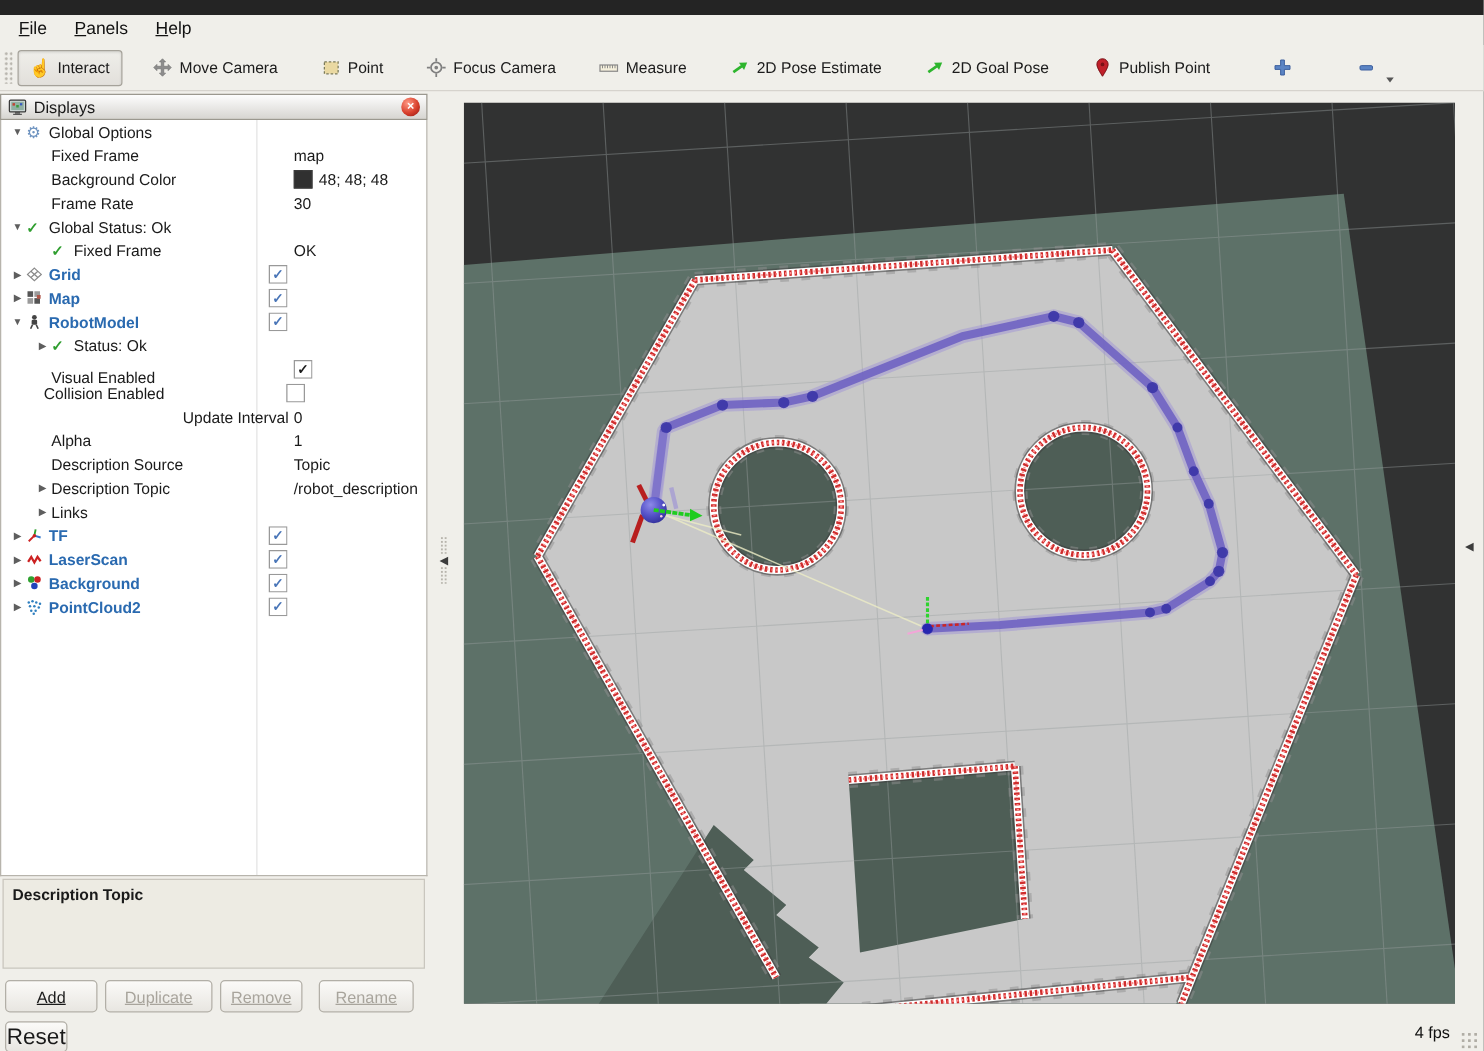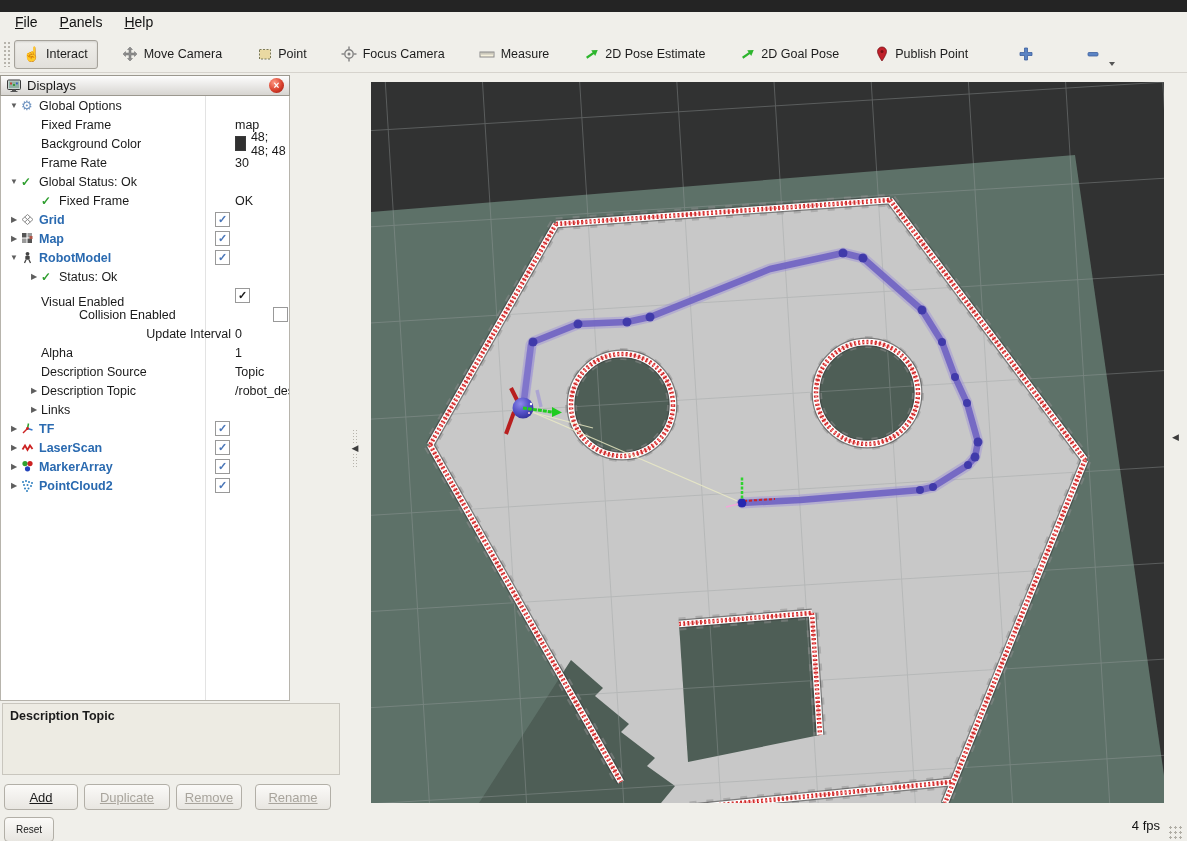--- a/index.html
+++ b/index.html
@@ -15,21 +15,21 @@
   
   #toolbar{left:0;top:36px;width:1187px;height:37px;background:#f0efea;border-bottom:1px solid #d6d3cd;display:flex;align-items:center;box-sizing:border-box;padding-left:3px;}
   .tb-handle{width:7px;height:26px;margin-right:4px;background-image:radial-gradient(#b7b4ac 1px,transparent 1.2px);background-size:4px 4px;}
   .tool{display:flex;align-items:center;gap:5px;padding:5px 9px;margin-right:14px;border:1px solid transparent;border-radius:3px;font-size:12.5px;color:#1c1c1c;white-space:nowrap;}
   .tool.active{background:linear-gradient(#efeeea,#e2e0db);border:1px solid #a5a29a;box-shadow:inset 0 1px 2px rgba(0,0,0,.12);}
   .ticon{display:inline-flex;width:17px;height:17px;align-items:center;justify-content:center;}
   .hand-glyph{font-size:14px;color:#222;}
   .tool-plusminus{position:relative;padding:5px 6px;margin-right:26px;}
   .caret{position:absolute;right:-8px;bottom:2px;width:0;height:0;border-left:3.5px solid transparent;border-right:3.5px solid transparent;border-top:4px solid #555;}
   
-  #displays-panel{left:0;top:75px;width:290px;}
+  #displays-panel{left:0;top:75px;width:342px;}
   #panel-titlebar{height:21px;background:linear-gradient(#fdfdfd,#d7d5d1);border:1px solid #9b988f;display:flex;align-items:center;padding:0 5px;box-sizing:border-box;}
   #panel-title{font-size:13px;margin-left:5px;flex:1;}
   #close-btn{width:15px;height:15px;border-radius:50%;background:radial-gradient(circle at 35% 30%,#ff9a85,#d8402c 55%,#8f1410);display:flex;align-items:center;justify-content:center;color:#fff;font-size:10px;line-height:10px;font-weight:bold;}
   #tree{background:#fff;border:1px solid #b7b4ac;border-top:none;height:604px;position:relative;overflow:hidden;}
   #col-sep{position:absolute;left:204px;top:0;bottom:0;width:1px;background:#e3e3e3;}
   .trow{display:flex;align-items:center;height:19px;font-size:12.5px;position:relative;}
   .tname{display:flex;align-items:center;width:204px;overflow:hidden;flex:none;}
   .tval{display:flex;align-items:center;padding-left:4px;overflow:hidden;}
   .arrowbox{width:14px;flex:none;text-align:center;font-size:8px;color:#5e5e5e;}
   .iconbox{width:18px;flex:none;display:inline-flex;align-items:center;}
@@ -41,21 +41,21 @@
   
   #help-box{left:2px;top:703px;width:338px;height:72px;background:#edebe3;border:1px solid #c9c6be;box-sizing:border-box;padding:5px 7px;font-size:12.5px;}
   #help-title{font-weight:bold;margin-bottom:2px;}
   
   .pbtn{position:absolute;top:784px;height:26px;border:1px solid #b2afa7;border-radius:4px;background:linear-gradient(#fbfaf8,#e8e6e1);font-size:13px;display:flex;align-items:center;justify-content:center;box-sizing:border-box;text-decoration:underline;}
   .pbtn.disabled{color:#a8a49c;}
   #btn-add{left:4px;width:74px;}
   #btn-duplicate{left:84px;width:86px;}
   #btn-remove{left:176px;width:66px;}
   #btn-rename{left:255px;width:76px;}
-  #reset-btn{left:4px;top:817px;width:48px;height:23px;border:1px solid #b2afa7;border-radius:4px;background:linear-gradient(#fbfaf8,#e8e6e1);font-size:10px;display:flex;align-items:center;justify-content:center;}
+  #reset-btn{left:4px;top:817px;width:48px;height:23px;border:1px solid #b2afa7;border-radius:4px;background:linear-gradient(#fbfaf8,#e8e6e1);font-size:18px;display:flex;align-items:center;justify-content:center;}
   
   #viewport{left:371px;top:82px;width:793px;height:721px;}
   
   .split-arrow{font-size:9px;color:#3c3c3c;}
   #split-left{left:350px;top:425px;width:10px;height:46px;display:flex;flex-direction:column;align-items:center;justify-content:center;}
   #split-left .dots{width:6px;height:14px;background-image:radial-gradient(#b7b4ac 0.8px,transparent 1px);background-size:3px 3px;}
   #split-right{left:1172px;top:432px;}
   
   #fps{right:27px;top:818px;font-size:13px;color:#111;}
   #resize-grip{right:3px;bottom:2px;width:16px;height:14px;background-image:radial-gradient(#b0ada5 1px,transparent 1.2px);background-size:5px 5px;}
@@ -314,21 +314,21 @@
         <div class="trow">
           <div class="tname" style="padding-left: 26px; margin-top: 12px;">
             <span class="arrowbox"></span>
             <span>Visual Enabled</span>
           </div>
           <div class="tval">
             <span class="cbx" style="color: rgb(26, 26, 26);">✓</span>
           </div>
         </div>
         <div class="trow">
-          <div class="tname" style="padding-left: 20px; margin-left: 44px;">
+          <div class="tname" style="padding-left: 20px;">
             <span class="arrowbox"></span>
             <span>Collision Enabled</span>
           </div>
           <div class="tval">
             <span class="cbx"></span>
           </div>
         </div>
         <div class="trow">
           <div class="tname" style="padding-left: 26px; justify-content: flex-end;">
             <span class="arrowbox"></span>
@@ -406,21 +406,21 @@
         <div class="trow">
           <div class="tname" style="padding-left: 6px;">
             <span class="arrowbox">▶</span>
             <span class="iconbox">
               <svg width="13" height="13">
                 <circle cx="4" cy="3.6" r="2.6" fill="#2fa12f"></circle>
                 <circle cx="9" cy="3.6" r="2.6" fill="#cc2222"></circle>
                 <circle cx="6.5" cy="8.8" r="2.6" fill="#2244bb"></circle>
               </svg>
             </span>
-            <span class="blue-name">MarkerArray</span>
+            <span class="blue-name">Background</span>
           </div>
           <div class="tval">
             <span class="cbx" style="color: rgb(74, 118, 184);">✓</span>
           </div>
         </div>
         <div class="trow">
           <div class="tname" style="padding-left: 6px;">
             <span class="arrowbox">▶</span>
             <span class="iconbox">
               <svg width="13" height="13">

